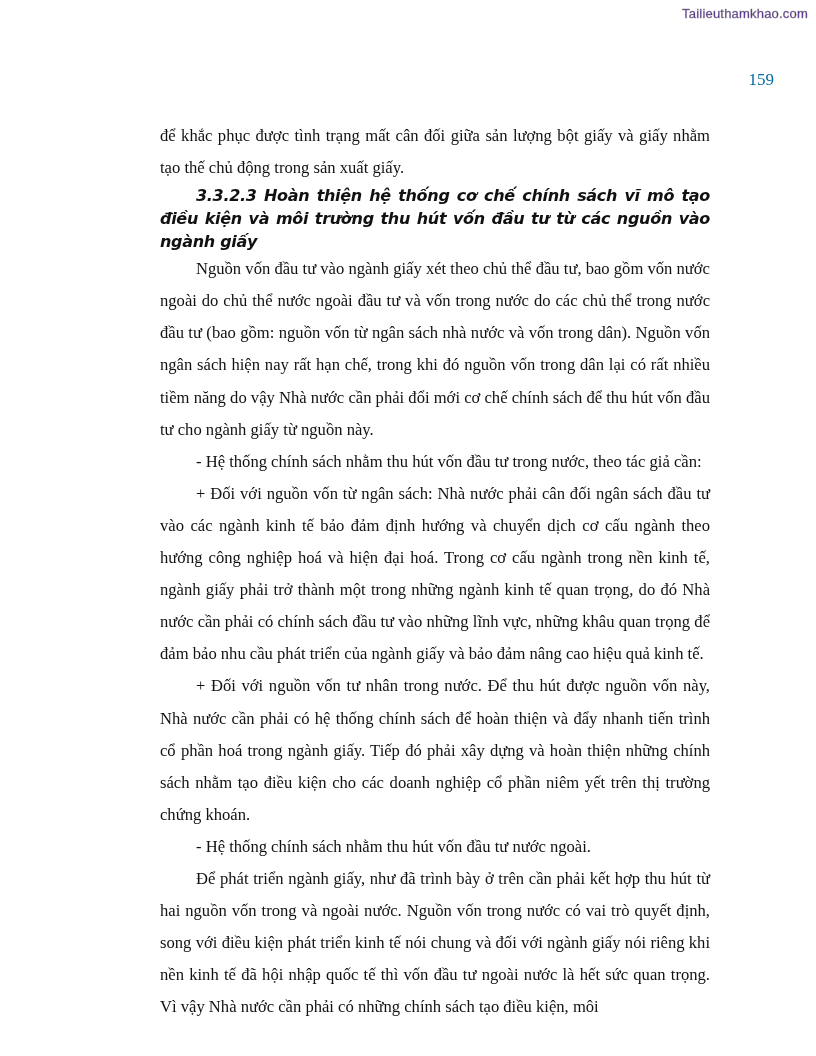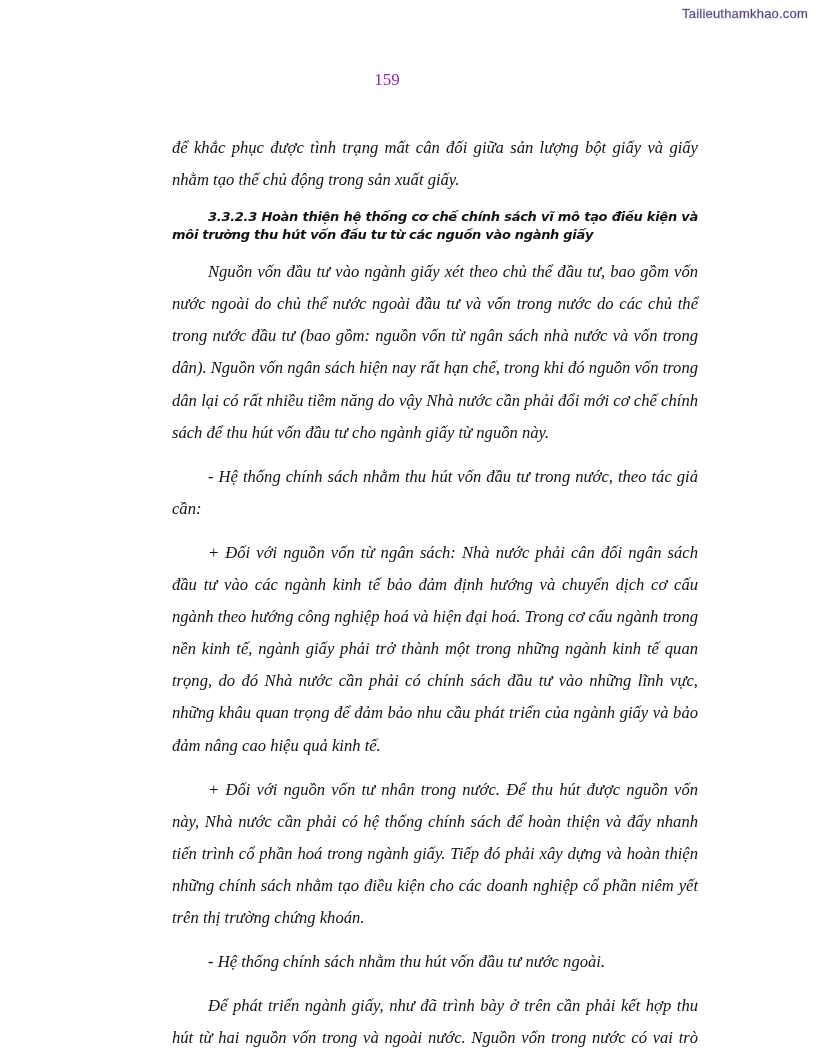--- a/index.html
+++ b/index.html
@@ -3,33 +3,33 @@
 <meta charset="utf-8">
 <style>
   html, body { margin: 0; padding: 0; background: #ffffff; }
   body { width: 816px; height: 1056px; position: relative; overflow: hidden; }
   .watermark {
     position: absolute; top: 6px; right: 8px;
     font-family: "Liberation Sans", sans-serif; font-size: 13px;
     color: #4c1d95; -webkit-text-stroke: 0.4px #8a8a8a; letter-spacing: 0.2px;
   }
   .page-number {
-    position: absolute; top: 70px; left: 0; width: 774px; text-align: center;
-    font-family: "Liberation Serif", serif; font-size: 17px; color: #a21caf;
+    position: absolute; top: 70px; left: 0; width: 774px; text-align: right;
+    font-family: "Liberation Serif", serif; font-size: 17px; color: #0369a1;
   }
   .content {
     position: absolute; top: 120px; left: 160px; width: 550px;
     font-family: "Liberation Serif", serif; font-size: 16.6px; color: #111;
     line-height: 32.1px;
   }
-  .content p { margin: 12px; text-align: justify; text-align-last: left; font-style: italic; }
+  .content p { margin: 0; text-align: justify; text-align-last: left; }
   .indent { text-indent: 36px; }
   .heading {
     font-family: "DejaVu Sans", sans-serif; font-weight: bold; font-style: italic;
-    font-size: 13px; letter-spacing: -0.3px; line-height: 18px;
+    font-size: 16px; letter-spacing: -0.3px; line-height: 23px;
     text-align: justify; text-align-last: left;
   }
   .heading.indent { text-indent: 36px; }
 </style>
 </head>
 <body>
 
 <div class="watermark">Tailieuthamkhao.com</div>
 <div class="page-number">159</div>
 

